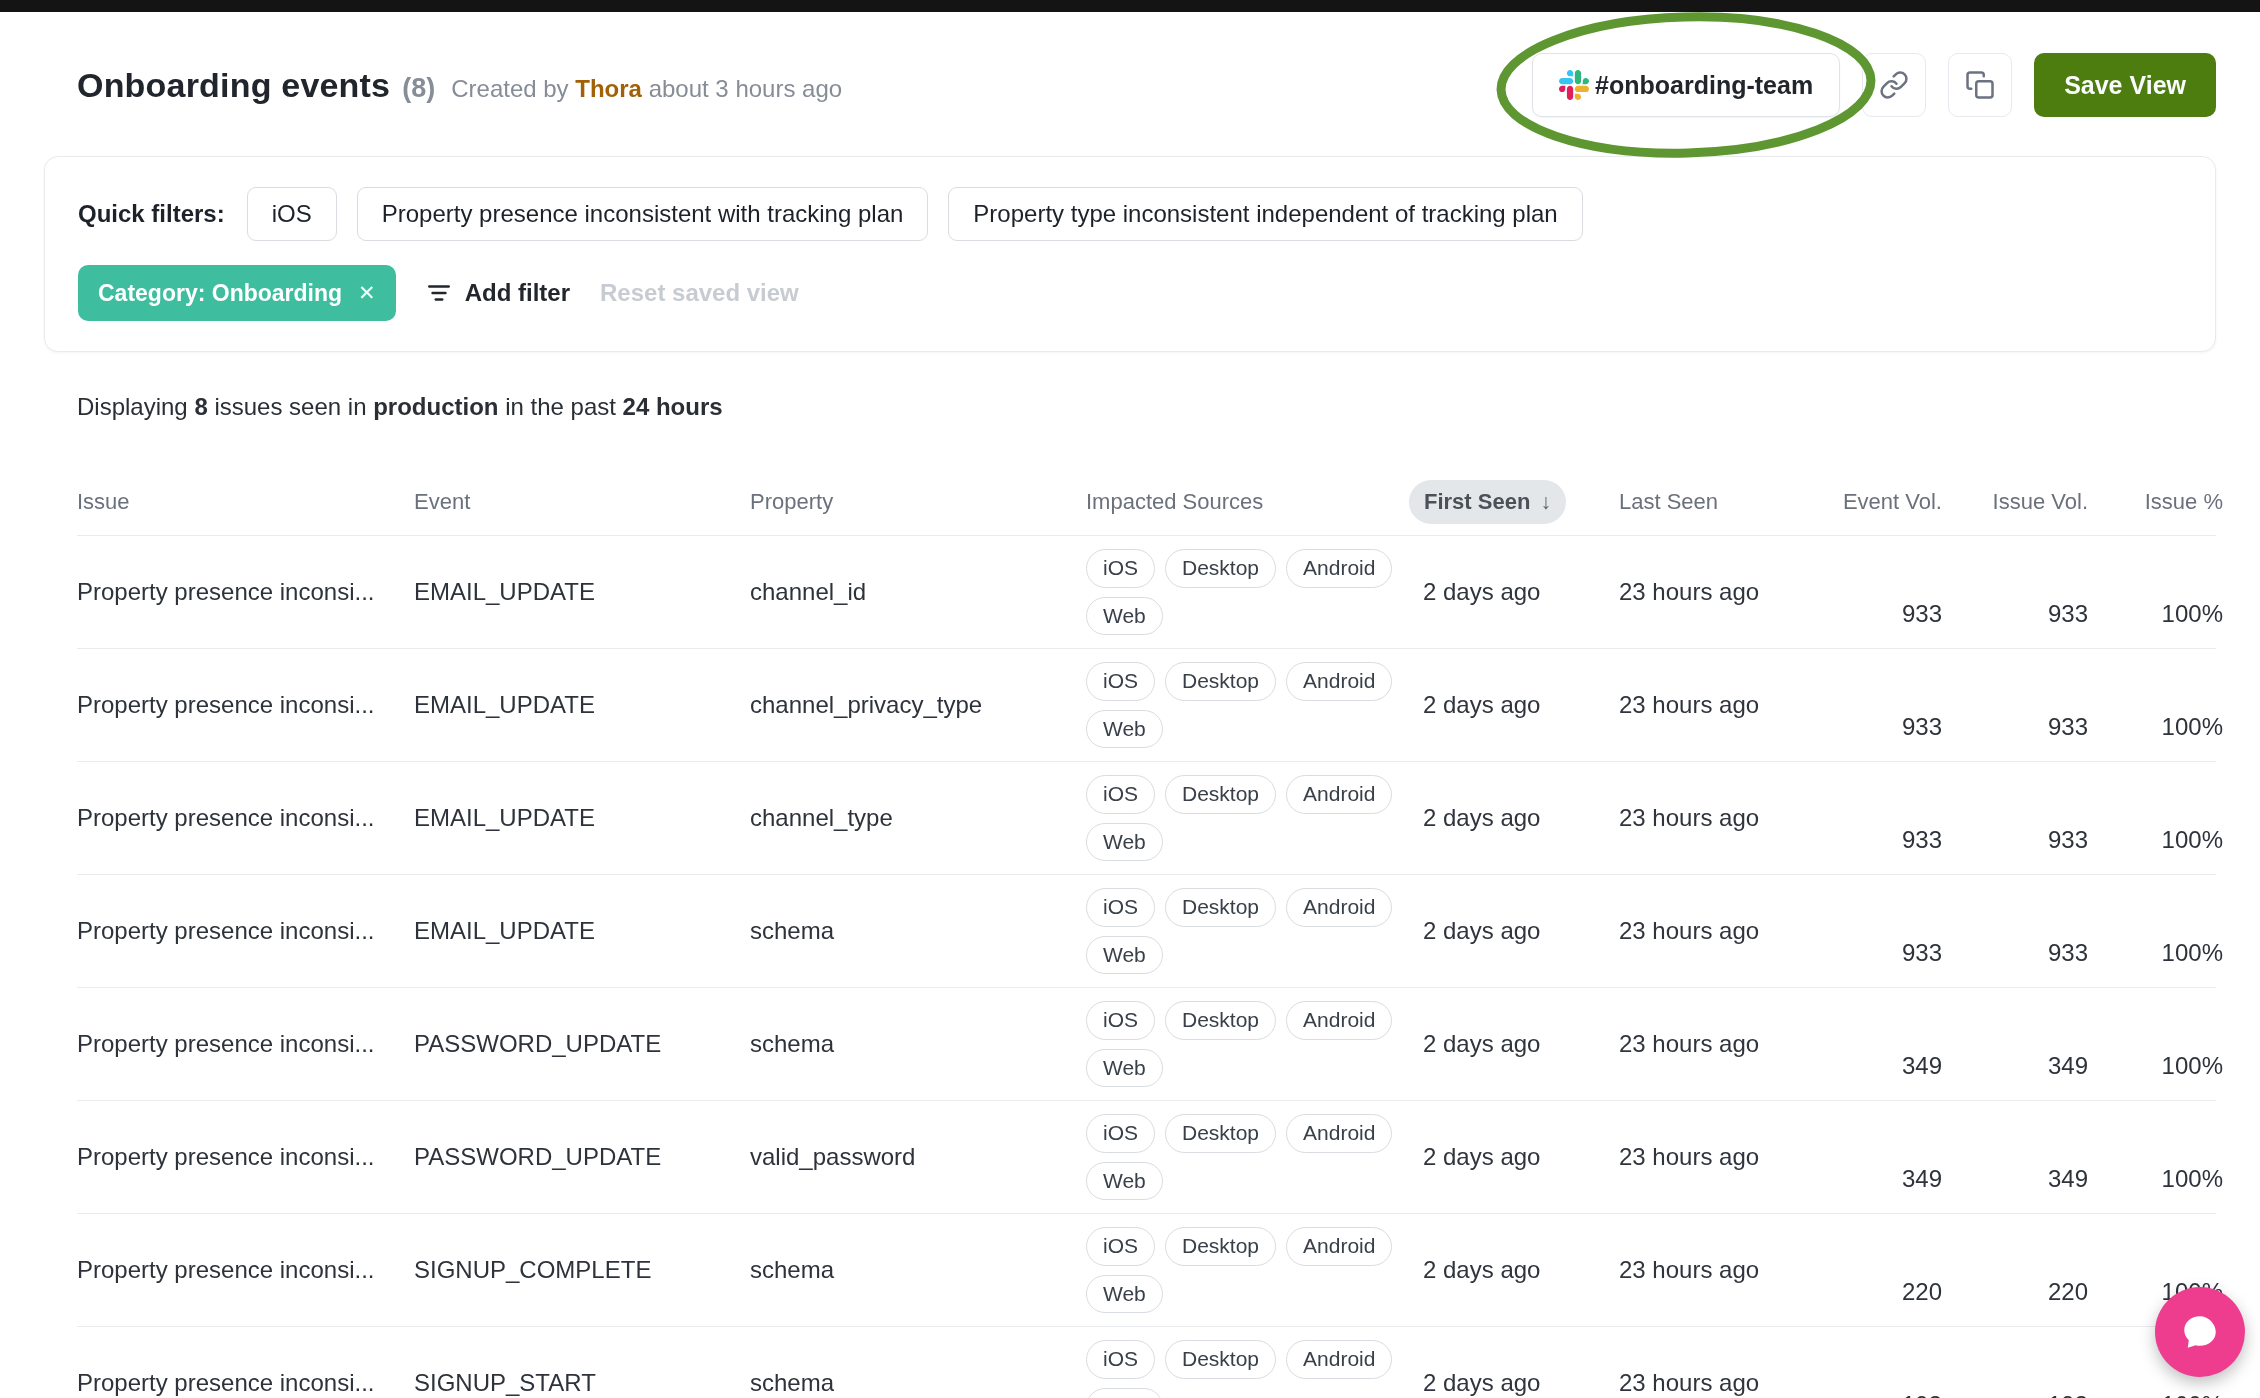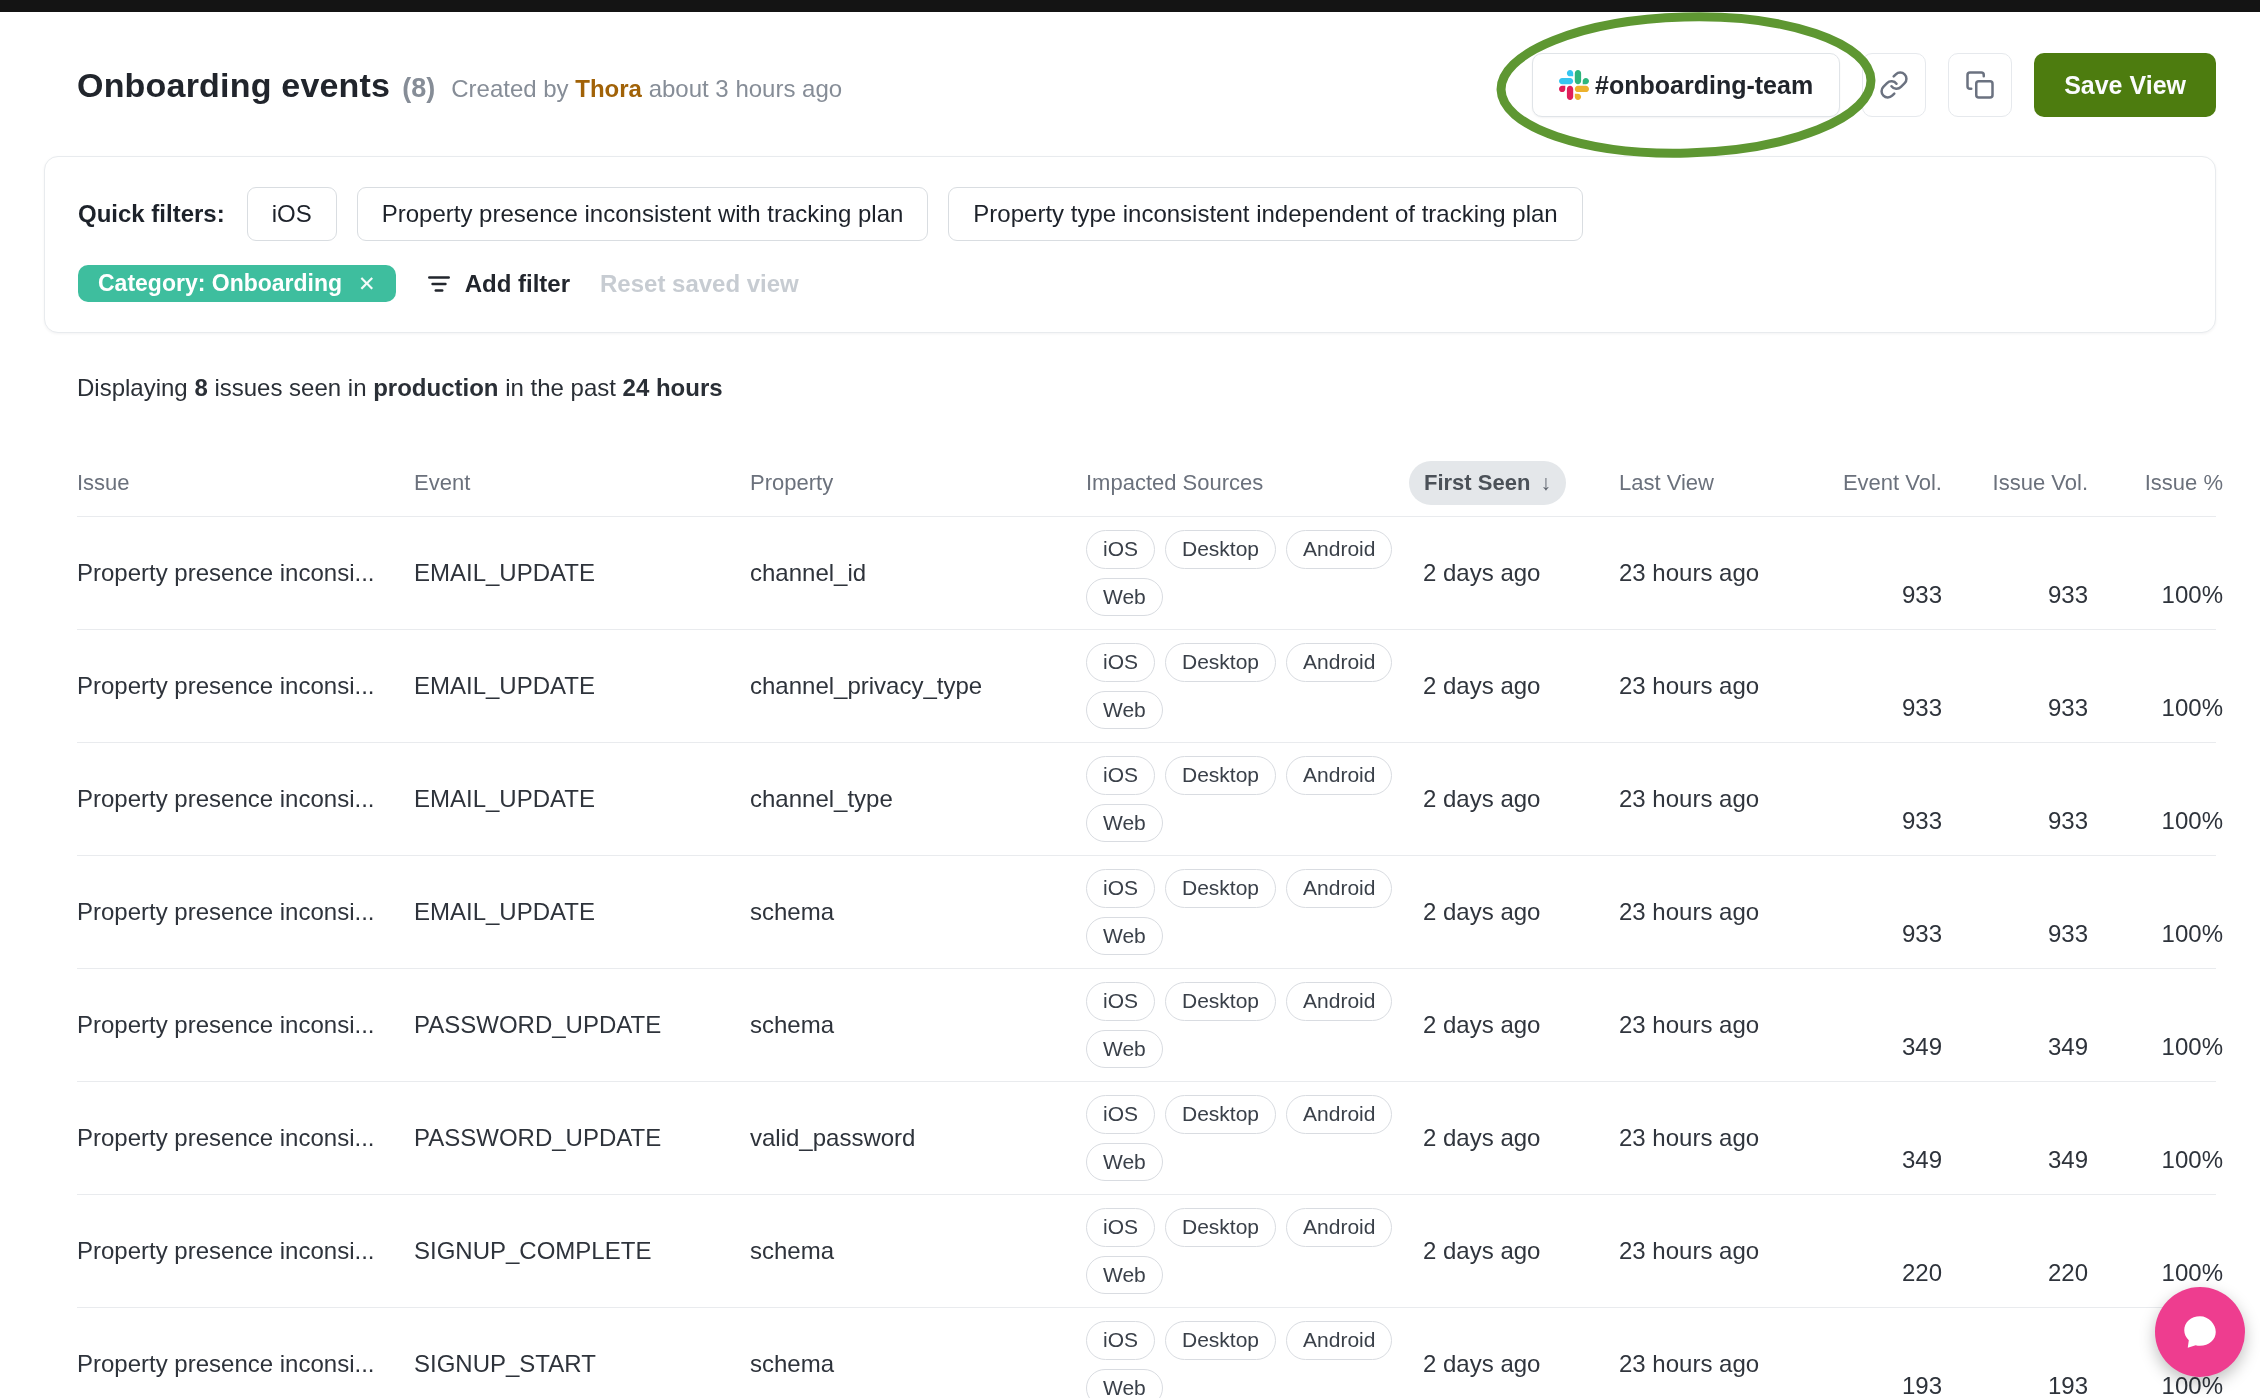--- a/index.html
+++ b/index.html
@@ -75,21 +75,21 @@
   .chip {
     display: inline-flex; align-items: center;
     height: 54px; padding: 0 24px;
     background: #fff; border: 1px solid #d9dde1; border-radius: 9px;
     font-family: inherit; font-size: 24px; color: #1d222a;
     cursor: pointer; white-space: nowrap;
   }
   .filters-row2 { display: flex; align-items: center; gap: 30px; margin-top: 24px; }
   .category-pill {
     display: inline-flex; align-items: center; gap: 16px;
-    height: 37px; padding: 0 20px;
+    height: 56px; padding: 0 20px;
     background: var(--accent_teal, #3EBE9E);
     border: none; border-radius: 10px;
     font-family: inherit; font-size: 23px; font-weight: 600; color: #ffffff;
     cursor: pointer;
   }
   .category-pill .close-x { font-size: 21px; font-weight: 400; opacity: .95; cursor: pointer; }
   .add-filter {
     display: inline-flex; align-items: center; gap: 13px;
     background: none; border: none; font-family: inherit;
     font-size: 24px; font-weight: 700; color: #22262d; cursor: pointer;
@@ -251,21 +251,21 @@
       <div class="hcell">Issue</div>
       <div class="hcell">Event</div>
       <div class="hcell">Property</div>
       <div class="hcell">Impacted Sources</div>
       <div class="hcell">
         <span class="sort-pill">
           <span>First Seen</span>
           <span class="arrow">↓</span>
         </span>
       </div>
-      <div class="hcell h-last">Last View</div>
+      <div class="hcell h-last">Last Seen</div>
       <div class="hcell num">Event Vol.</div>
       <div class="hcell num">Issue Vol.</div>
       <div class="hcell num">Issue %</div>
     </div>
     <div class="tbody" id="table-body">
   <div class="trow">
     <div class="cell c-issue">Property presence inconsi...</div>
     <div class="cell c-event">EMAIL_UPDATE</div>
     <div class="cell c-property">channel_id</div>
     <div class="cell c-sources">

